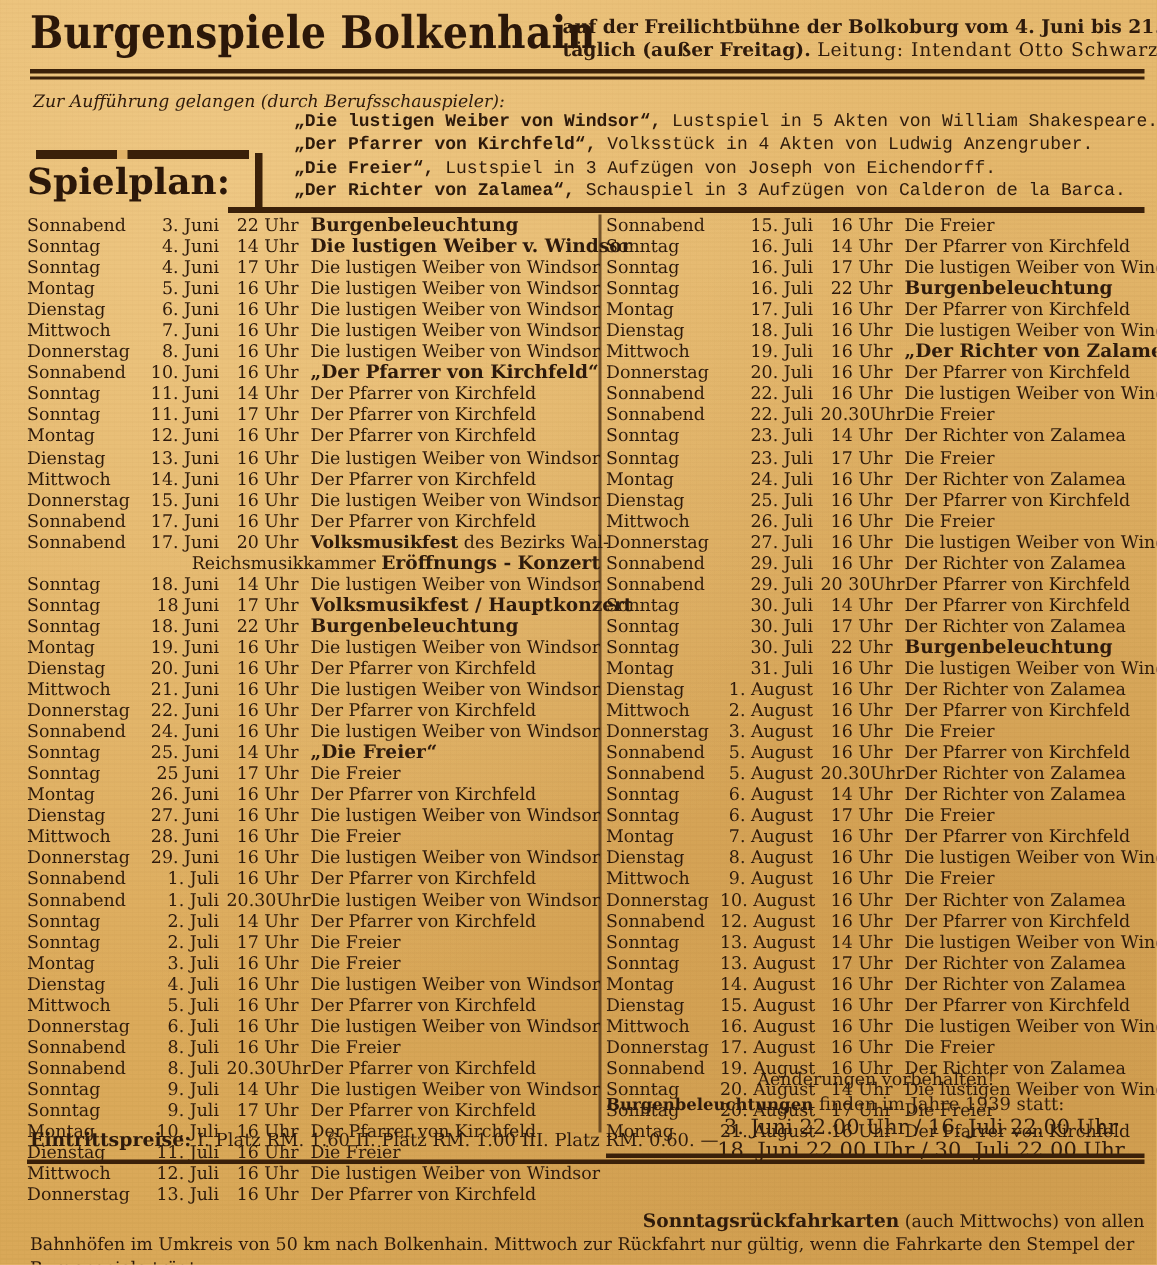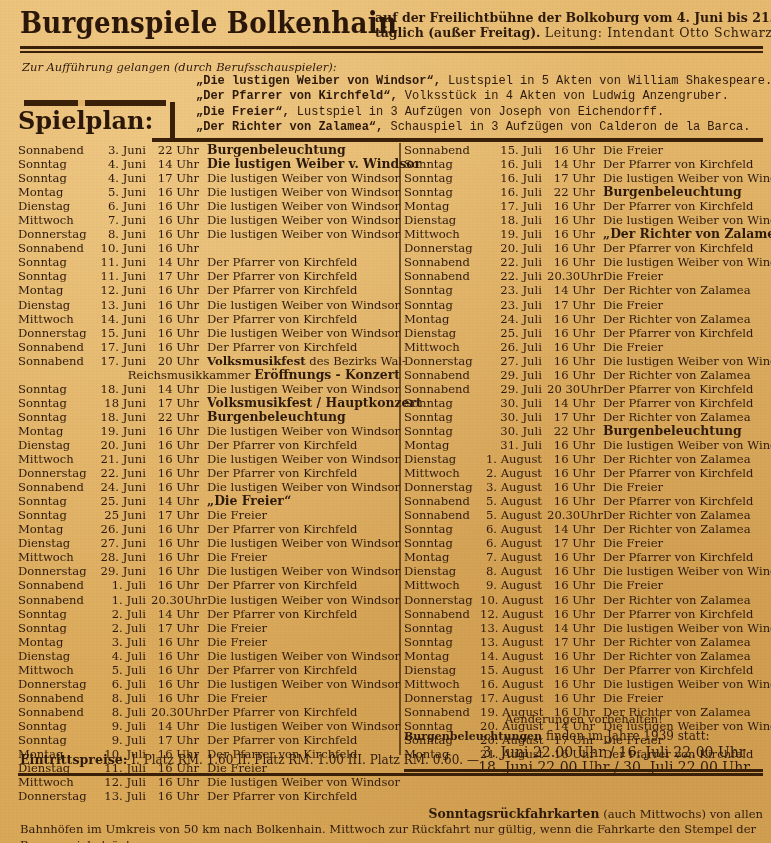--- a/index.html
+++ b/index.html
@@ -183,20 +183,21 @@
         <div class="row">
           <div class="c-day">Donnerstag</div>
           <div class="c-date">8. Juni</div>
           <div class="c-time">16 Uhr</div>
           <div class="c-title">Die lustigen Weiber von Windsor</div>
         </div>
         <div class="row b">
           <div class="c-day">Sonnabend</div>
           <div class="c-date">10. Juni</div>
           <div class="c-time">16 Uhr</div>
+          <div class="c-title">„Der Pfarrer von Kirchfeld“</div>
         </div>
         <div class="row">
           <div class="c-day">Sonntag</div>
           <div class="c-date">11. Juni</div>
           <div class="c-time">14 Uhr</div>
           <div class="c-title">Der Pfarrer von Kirchfeld</div>
         </div>
         <div class="row">
           <div class="c-day">Sonntag</div>
           <div class="c-date">11. Juni</div>

